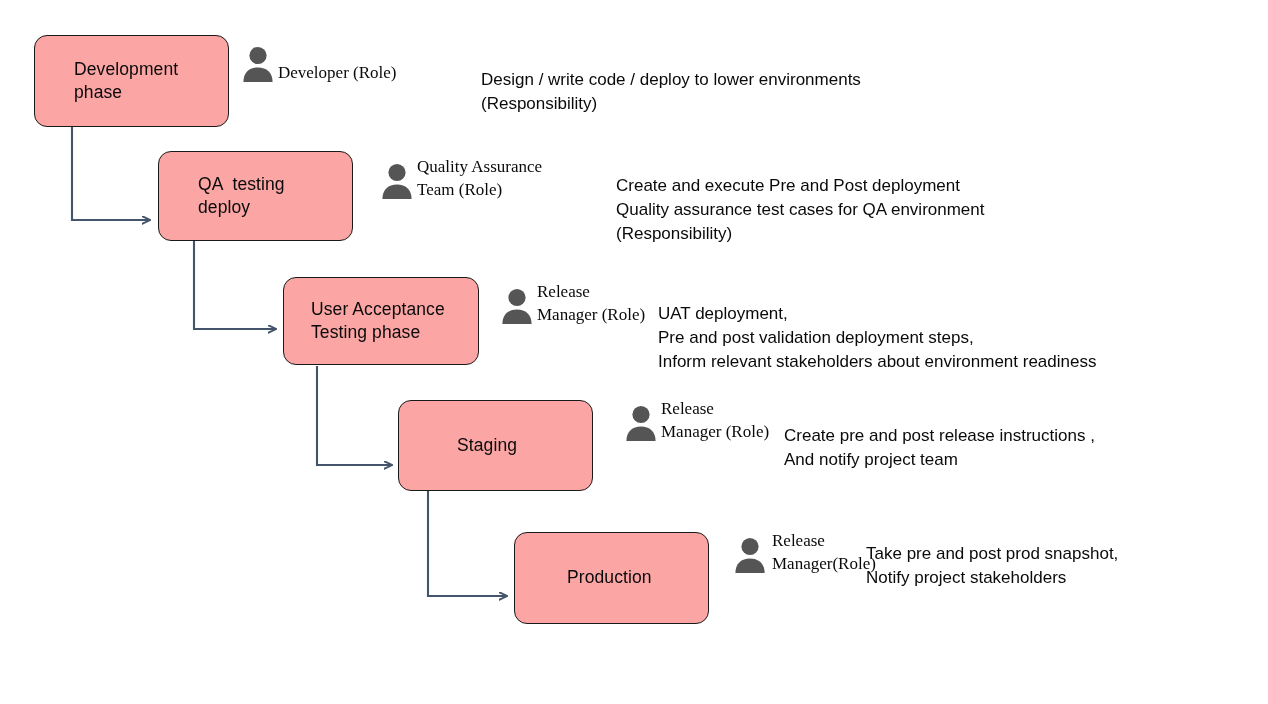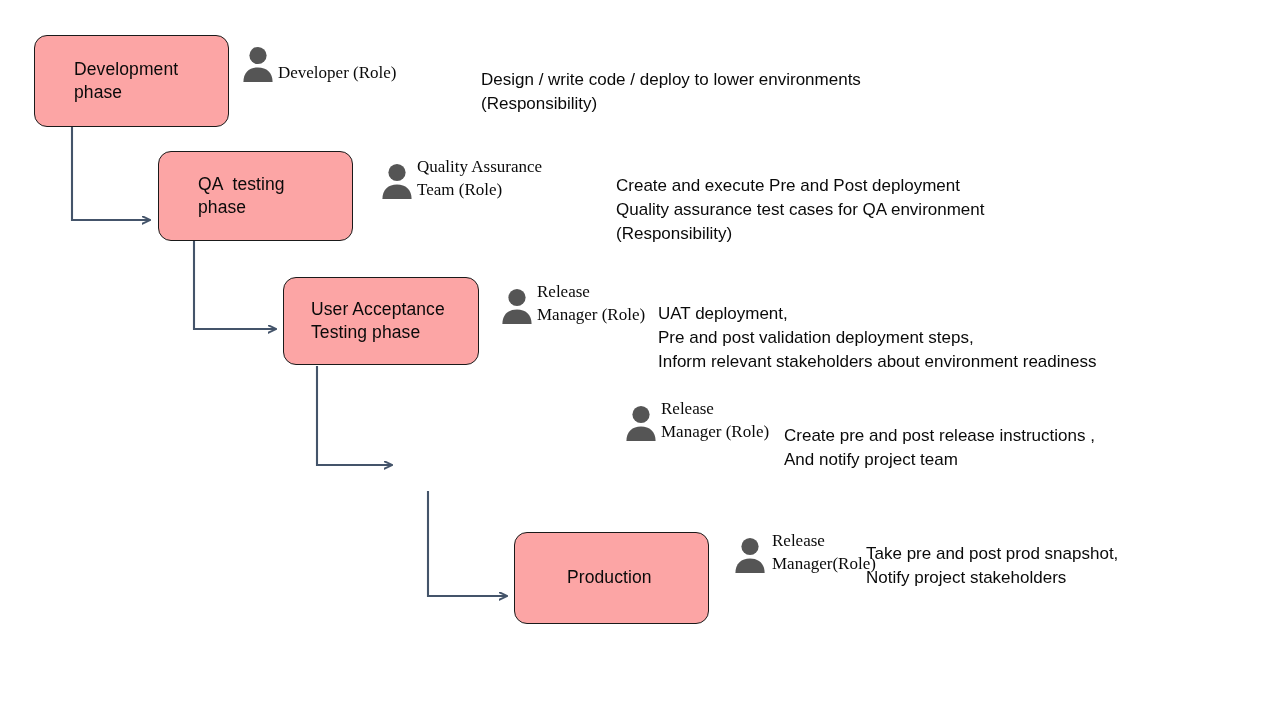--- a/index.html
+++ b/index.html
@@ -105,21 +105,21 @@
       <circle cx="20" cy="12.5" r="8.6" fill="#555555"></circle>
       <path d="M5.4,39 C5.4,29.4 11.4,24.4 20,24.4 C28.6,24.4 34.6,29.4 34.6,39 Z" fill="#555555"></path>
     </svg>
     <span class="role-label">Developer (Role)</span>
   </div>
   <div class="resp-block" style="left:481px; top:68px; width:560px;">Design / write code / deploy to lower environments
 (Responsibility)</div>
 
   <div class="phase-box" style="left:158px; top:151px; width:195px; height:90px;">
     <span class="phase-label" style="padding-left:33px;">QA  testing
-phase</span>
+deploy</span>
   </div>
   <div class="role-block" style="left:377px; top:156px;">
     <svg class="person-icon" width="40" height="40" viewBox="0 0 40 40" xmlns="http://www.w3.org/2000/svg">
       <circle cx="20" cy="12.5" r="8.6" fill="#555555"></circle>
       <path d="M5.4,39 C5.4,29.4 11.4,24.4 20,24.4 C28.6,24.4 34.6,29.4 34.6,39 Z" fill="#555555"></path>
     </svg>
     <span class="role-label">Quality Assurance
 Team (Role)</span>
   </div>
   <div class="resp-block" style="left:616px; top:174px; width:580px;">Create and execute Pre and Post deployment
@@ -135,20 +135,23 @@
       <circle cx="20" cy="12.5" r="8.6" fill="#555555"></circle>
       <path d="M5.4,39 C5.4,29.4 11.4,24.4 20,24.4 C28.6,24.4 34.6,29.4 34.6,39 Z" fill="#555555"></path>
     </svg>
     <span class="role-label">Release
 Manager (Role)</span>
   </div>
   <div class="resp-block" style="left:658px; top:302px; width:600px;">UAT deployment,
 Pre and post validation deployment steps,
 Inform relevant stakeholders about environment readiness</div>
 
+  <div class="phase-box" style="left:398px; top:400px; width:195px; height:91px;">
+    <span class="phase-label" style="padding-left:52px;">Staging</span>
+  </div>
   <div class="role-block" style="left:621px; top:398px;">
     <svg class="person-icon" width="40" height="40" viewBox="0 0 40 40" xmlns="http://www.w3.org/2000/svg">
       <circle cx="20" cy="12.5" r="8.6" fill="#555555"></circle>
       <path d="M5.4,39 C5.4,29.4 11.4,24.4 20,24.4 C28.6,24.4 34.6,29.4 34.6,39 Z" fill="#555555"></path>
     </svg>
     <span class="role-label">Release
 Manager (Role)</span>
   </div>
   <div class="resp-block" style="left:784px; top:424px; width:430px;">Create pre and post release instructions ,
 And notify project team</div>

